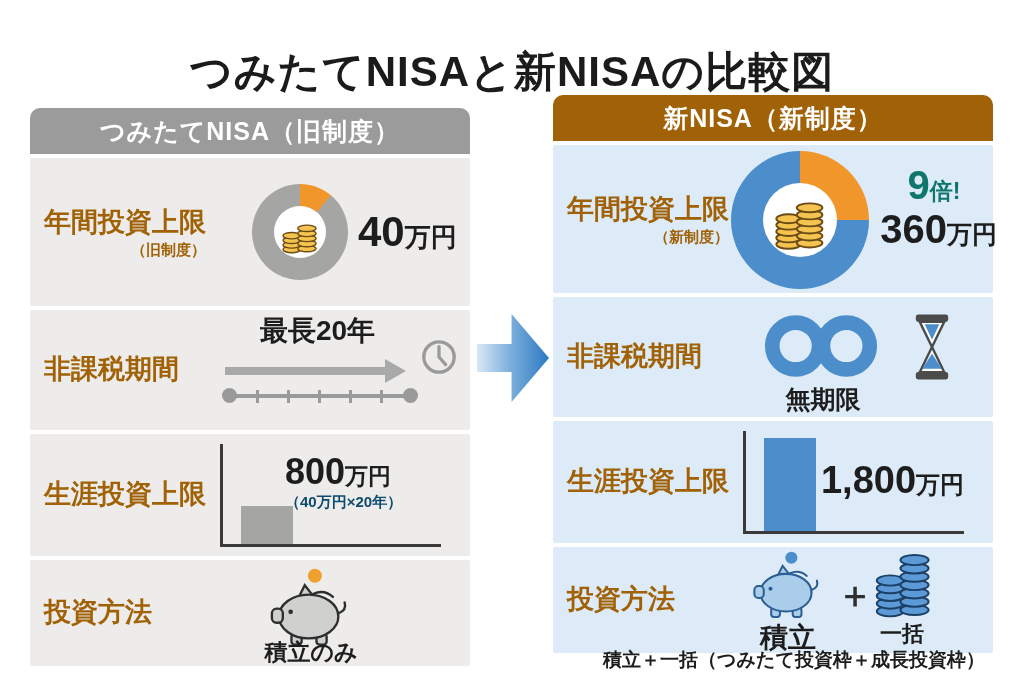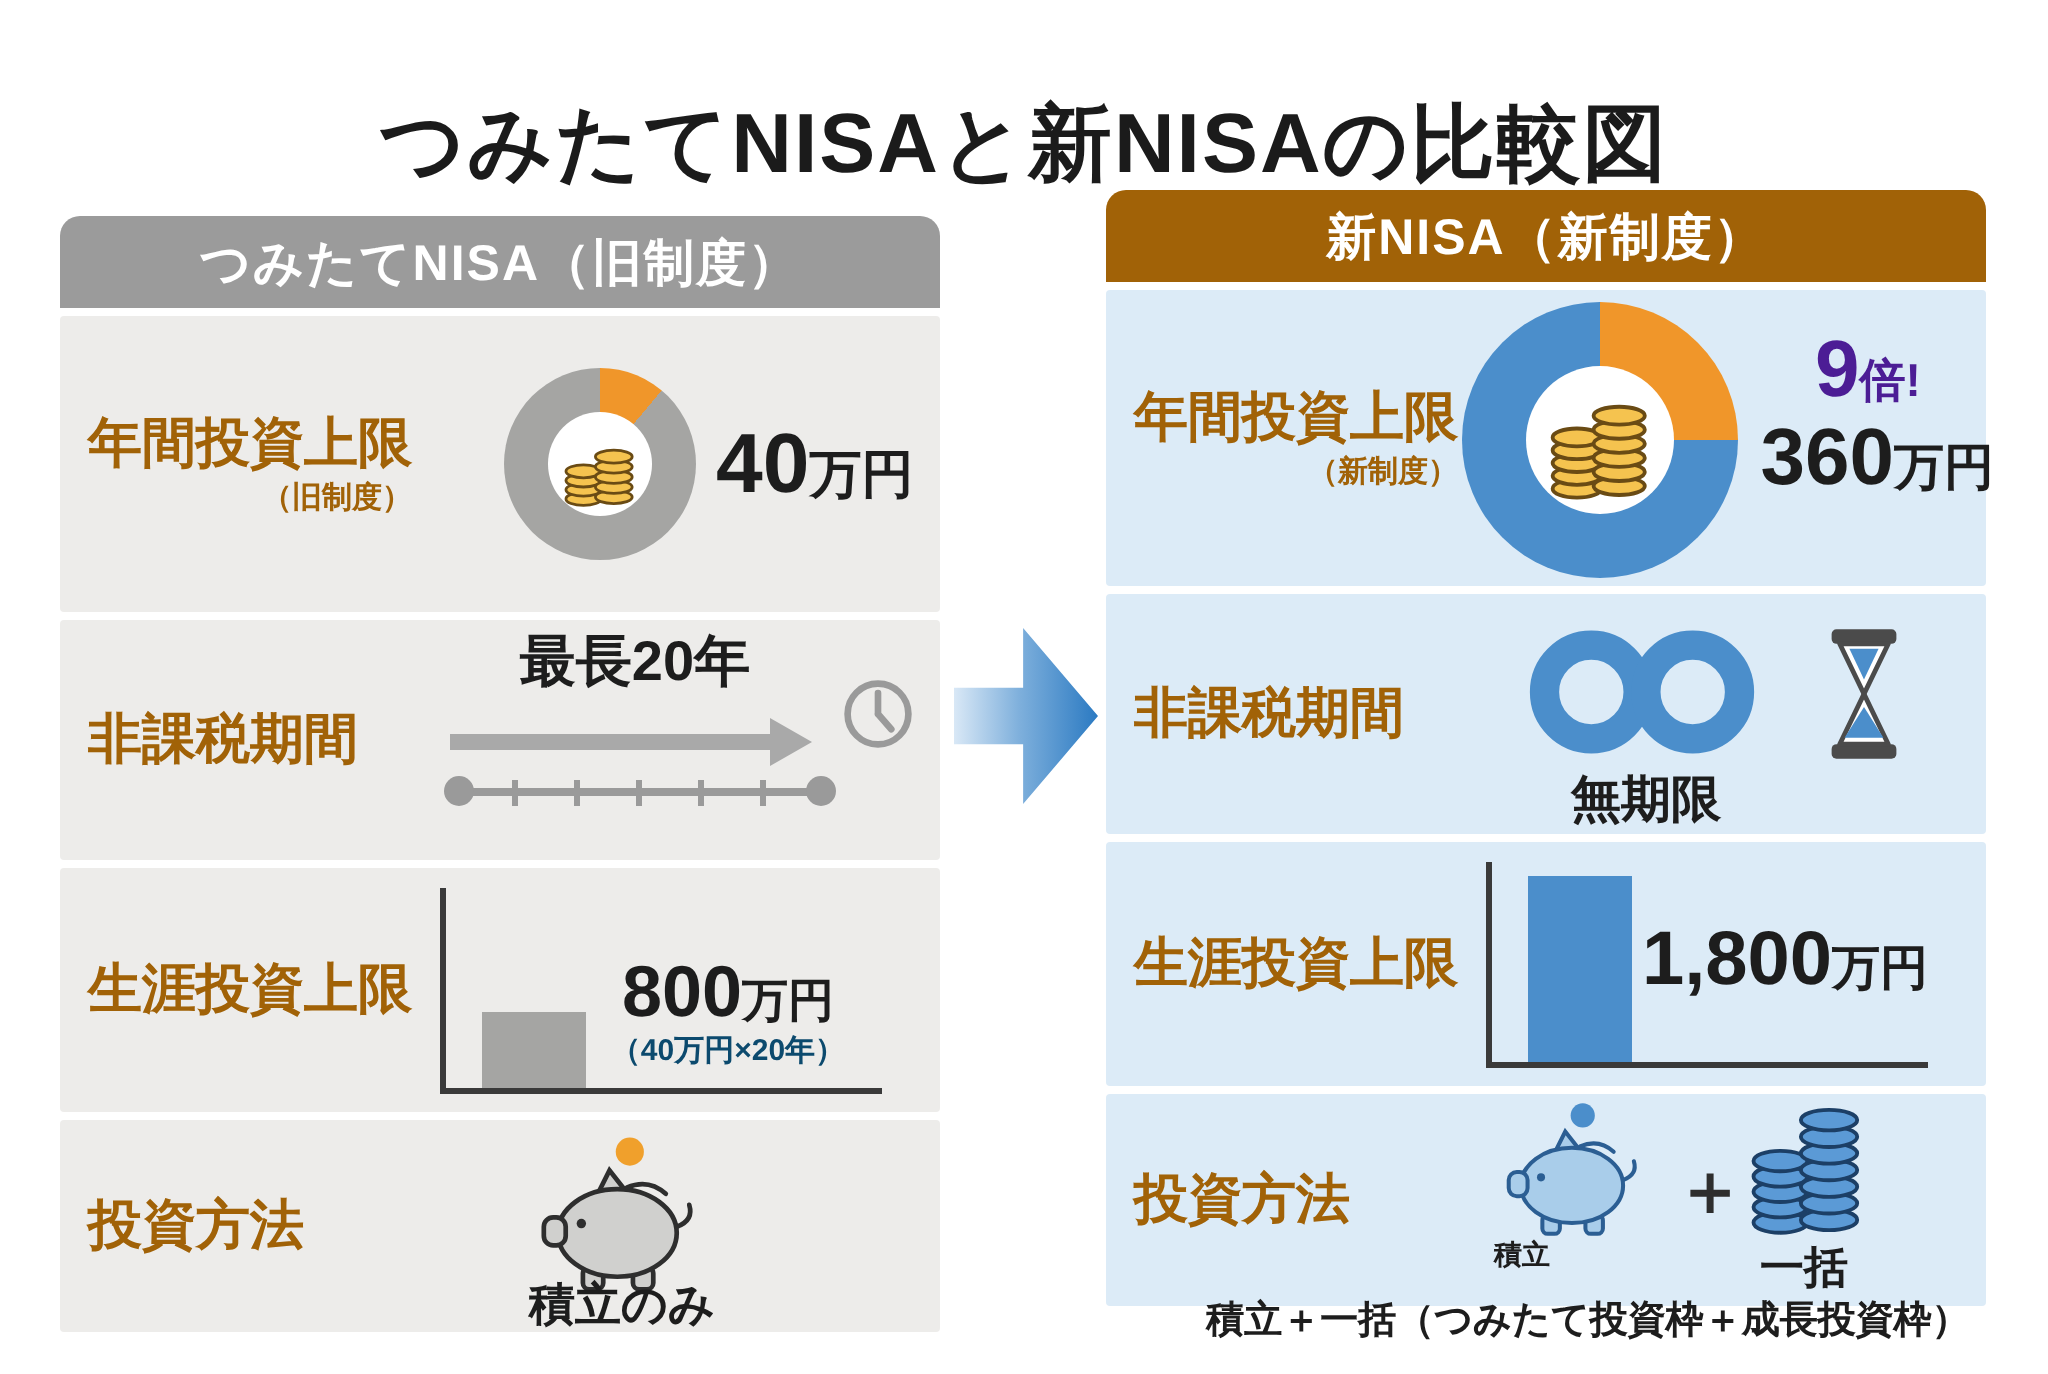--- a/index.html
+++ b/index.html
@@ -35,21 +35,21 @@
     background:conic-gradient(#f0962a 0deg 40deg,#a5a5a3 40deg 360deg);}
   .donut-lg{left:178px;top:6px;width:138px;height:138px;
     background:conic-gradient(#f0962a 0deg 90deg,#4b8ecb 90deg 360deg);}
   .donut-hole{position:absolute;inset:23%;background:#ffffff;border-radius:50%;
     display:flex;align-items:center;justify-content:center;}
   
   .big-num{font-weight:800;color:#1d1d1d;text-align:right;}
   .value-40{position:absolute;left:328px;top:50%;transform:translateY(-50%);white-space:nowrap;}
   .value-40 .num{font-size:42px;} .value-40 .unit{font-size:26px;font-weight:800;}
   .value-360{position:absolute;left:318px;top:18px;width:126px;text-align:center;line-height:1.1;}
-  .badge{color:#4c1d95;font-weight:800;white-space:nowrap;}
+  .badge{color:#0f766e;font-weight:800;white-space:nowrap;}
   .badge .num{font-size:36px;} .badge .suffix{font-size:23px;}
   .value-360 .num{font-size:40px;} .value-360 .unit{font-size:25px;font-weight:800;}
   
   .duration-top{position:absolute;left:195px;top:2px;width:185px;text-align:center;
     font-size:28px;font-weight:800;color:#1d1d1d;white-space:nowrap;}
   .gray-arrow{position:absolute;left:195px;top:57px;width:160px;height:8px;background:#a9a9a9;}
   .gray-arrow::after{content:"";position:absolute;right:-21px;top:-8px;
     border-left:21px solid #a9a9a9;border-top:12px solid transparent;border-bottom:12px solid transparent;}
   .clock{position:absolute;left:390px;top:28px;width:38px;height:38px;}
   .timeline{position:absolute;left:192px;top:78px;width:196px;height:16px;}
@@ -61,32 +61,32 @@
   .infinity{position:absolute;left:188px;top:10px;width:160px;height:78px;}
   .hourglass{position:absolute;left:354px;top:16px;width:50px;height:68px;}
   .duration-bottom{position:absolute;left:190px;top:86px;width:160px;text-align:center;
     font-size:25px;font-weight:800;color:#1d1d1d;}
   
   .bar-chart{position:absolute;left:190px;top:10px;width:218px;height:100px;
     border-left:3px solid #3a3a3a;border-bottom:3px solid #3a3a3a;}
   .bar{position:absolute;left:18px;bottom:0;width:52px;}
   .bar-gray{height:38px;background:#a5a5a3;}
   .bar-blue{height:93px;background:#4b8ecb;}
-  .bar-value-left{position:absolute;left:255px;top:40px;width:158px;text-align:center;line-height:1.2;}
+  .bar-value-left{position:absolute;left:255px;top:16px;width:158px;text-align:left;line-height:1.2;}
   .bar-value-left .num{font-size:36px;} .bar-value-left .unit{font-size:23px;font-weight:800;}
   .bar-note{font-size:15px;font-weight:700;color:#0c4a6e;white-space:nowrap;}
   .bar-value-right{position:absolute;left:262px;top:38px;width:155px;text-align:center;white-space:nowrap;}
   .bar-value-right .num{font-size:38px;} .bar-value-right .unit{font-size:24px;font-weight:800;}
   
   .piggy-left{position:absolute;left:238px;top:8px;width:86px;height:86px;}
   .method-only{position:absolute;left:226px;top:77px;width:110px;text-align:center;
     font-size:23px;font-weight:800;color:#1d1d1d;white-space:nowrap;}
   .piggy-right{position:absolute;left:198px;top:4px;width:74px;height:74px;}
-  .label-tsumitate{position:absolute;left:194px;top:72px;width:82px;
-    font-size:14px;font-weight:800;white-space:nowrap;}
+  .label-tsumitate{position:absolute;left:194px;top:72px;width:82px;text-align:center;
+    font-size:28px;font-weight:800;white-space:nowrap;}
   .plus-sign{position:absolute;left:284px;top:24px;font-size:36px;font-weight:800;color:#2e2e2e;}
   .coin-stacks{position:absolute;left:318px;top:2px;width:64px;height:72px;}
   .label-ikkatsu{position:absolute;left:310px;top:72px;width:78px;text-align:center;
     font-size:22px;font-weight:800;white-space:nowrap;}
   .method-caption{position:absolute;left:42px;top:100px;width:398px;text-align:center;
     font-size:19px;font-weight:800;color:#1d1d1d;white-space:nowrap;}
   
   .transition-arrow{position:absolute;left:477px;top:314px;width:72px;height:88px;
     background:linear-gradient(90deg,#d9e8f6 0%,#7fb0dc 45%,#2b7ac2 100%);
     clip-path:polygon(0 34%,48% 34%,48% 0,100% 50%,48% 100%,48% 66%,0 66%);}

